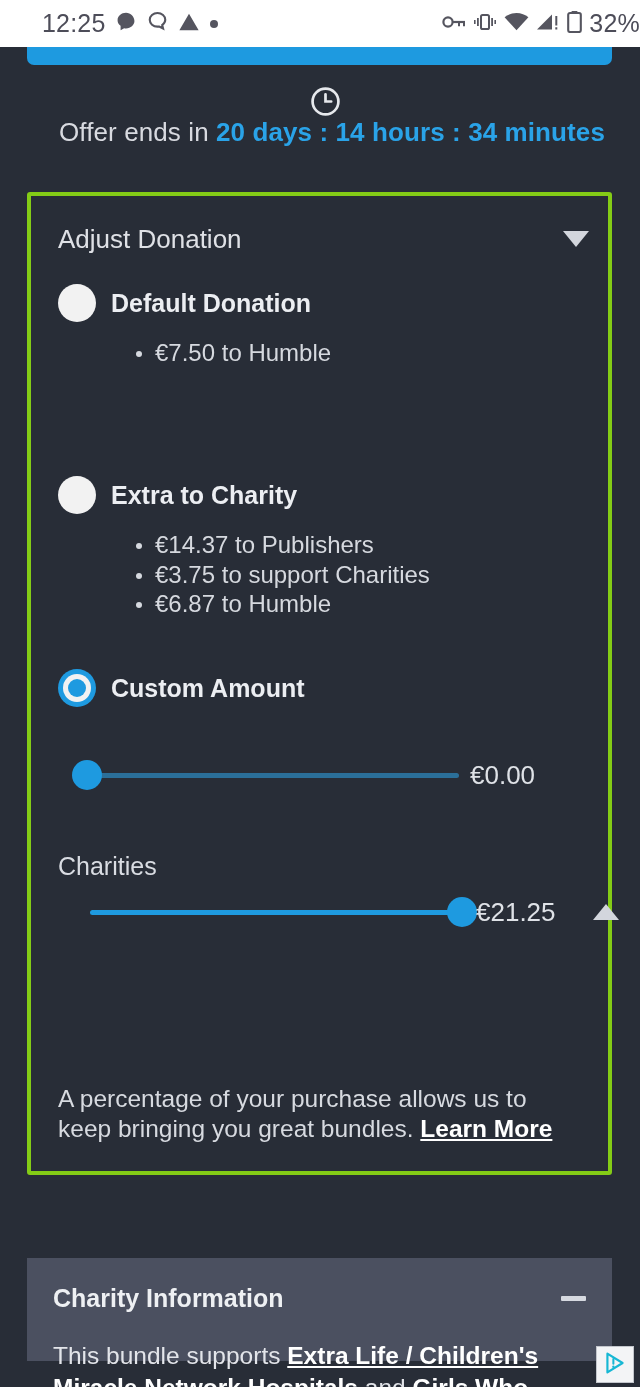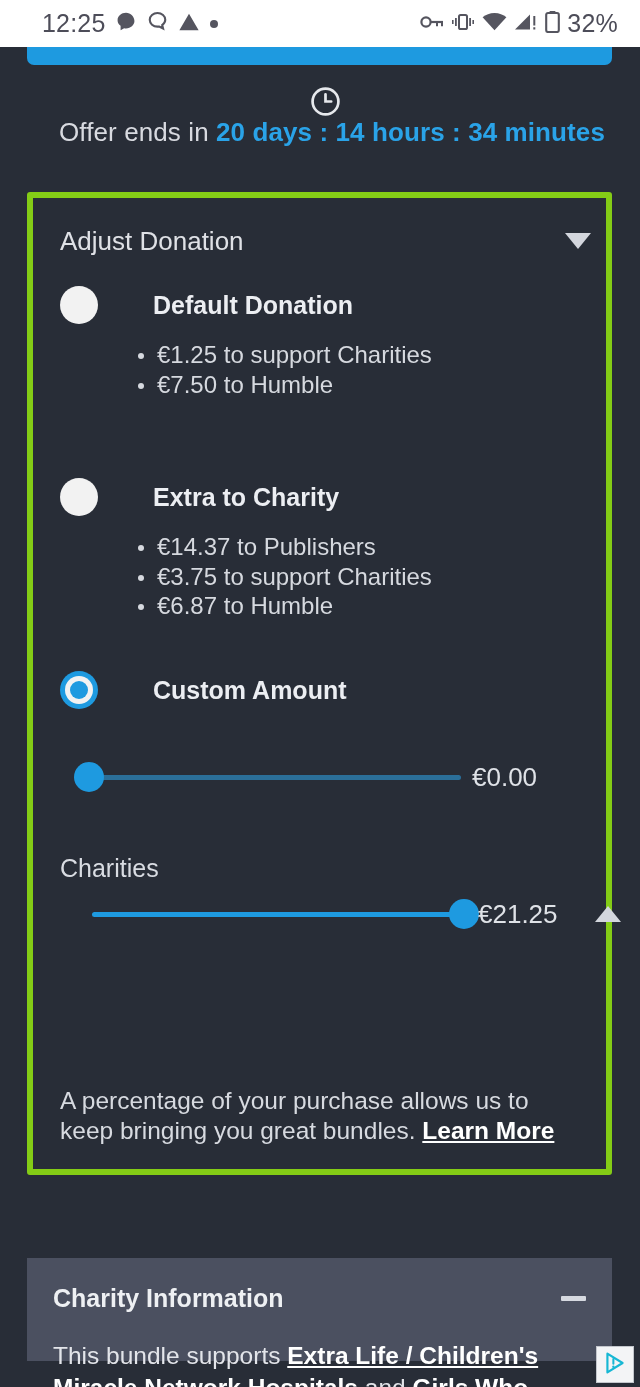--- a/index.html
+++ b/index.html
@@ -12,21 +12,21 @@
 
   
   .statusbar {
     position: absolute; left: 0; top: 0;
     width: 640px; height: 47px;
     background: #ffffff;
     display: flex; align-items: center;
     color: #5a5a66;
   }
   .sb-left { display: flex; align-items: center; gap: 9px; padding-left: 42px; }
-  .sb-right { display: flex; align-items: center; gap: 7px; margin-left: auto; padding-right: 22px; }
+  .sb-right { display: flex; align-items: center; gap: 7px; margin-left: auto; }
   .sb-time { font-size: 25px; font-weight: 400; color: #4d4d59; letter-spacing: .2px; }
   .sb-pct { font-size: 25px; font-weight: 400; color: #4d4d59; letter-spacing: .2px; }
   .sb-ico { display: block; }
 
   
   .top-button {
     position: absolute; left: 27px; top: 47px;
     width: 585px; height: 18px;
     background: #1e9ae0;
     border-radius: 0 0 7px 7px;
@@ -44,21 +44,21 @@
   .offer-text {
     font-size: 26px; color: #d8dae0; letter-spacing: .1px;
     white-space: nowrap;
   }
   .offer-text .hl { color: #2aa3e8; font-weight: bold; }
 
   
   .donation-card {
     position: absolute; left: 27px; top: 192px;
     width: 585px; height: 983px;
-    border: 6px solid #84cc16;
+    border: 4px solid #84cc16;
     border-radius: 3px;
     background: #282d37;
   }
   .card-header {
     position: absolute; left: 27px; top: 22px;
     width: 531px; height: 42px;
     display: flex; align-items: center;
   }
   .card-header-title { font-size: 26px; color: #dfe1e6; }
   .caret-down {
@@ -70,21 +70,21 @@
   }
   .caret-up {
     width: 0; height: 0;
     border-left: 13px solid transparent;
     border-right: 13px solid transparent;
     border-bottom: 16px solid #d3d6dd;
   }
 
   
   .opt { position: absolute; left: 27px; width: 540px; }
-  .opt-head { display: flex; align-items: center; height: 42px; gap: 40px; }
+  .opt-head { display: flex; align-items: center; height: 42px; }
   .radio {
     width: 38px; height: 38px; flex: 0 0 38px;
     border-radius: 50%;
     background: #f2f2f2;
     margin-right: 15px;
   }
   .radio.selected {
     background: #1e9ae0;
     display: flex; align-items: center; justify-content: center;
   }
@@ -243,21 +243,20 @@
     <span class="card-header-title">Adjust Donation</span>
     <span class="caret-down"></span>
   </div>
 
   <div class="opt" style="top:86px">
     <div class="opt-head">
       <span class="radio"></span>
       <span class="opt-label">Default Donation</span>
     </div>
     <ul class="breakdown">
-      <li>€1.25 to support Charities</li>
       <li>€7.50 to Humble</li>
     </ul>
   </div>
 
   <div class="opt" style="top:278px">
     <div class="opt-head">
       <span class="radio"></span>
       <span class="opt-label">Extra to Charity</span>
     </div>
     <ul class="breakdown">

